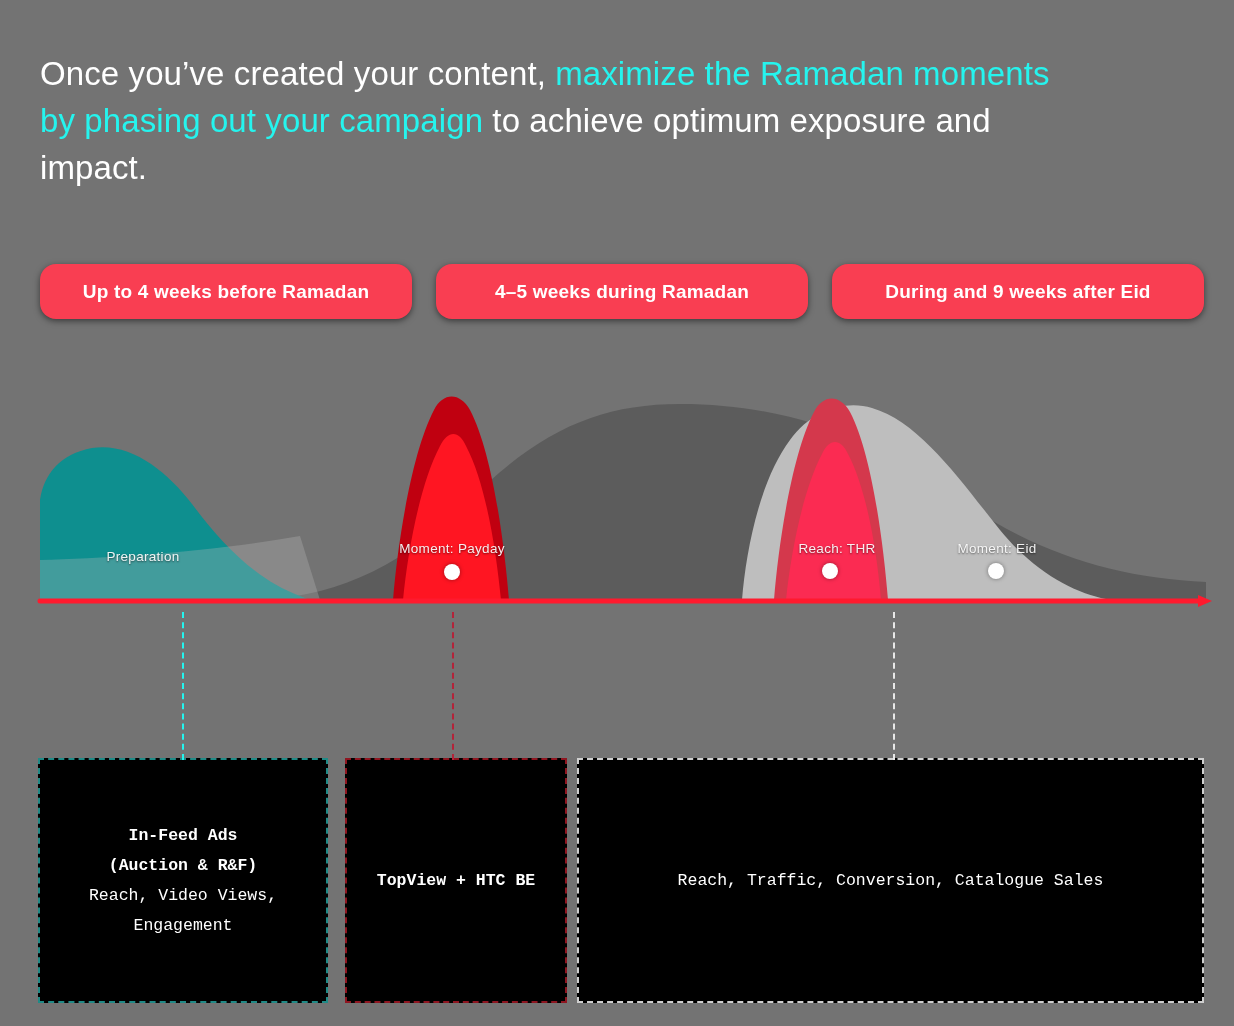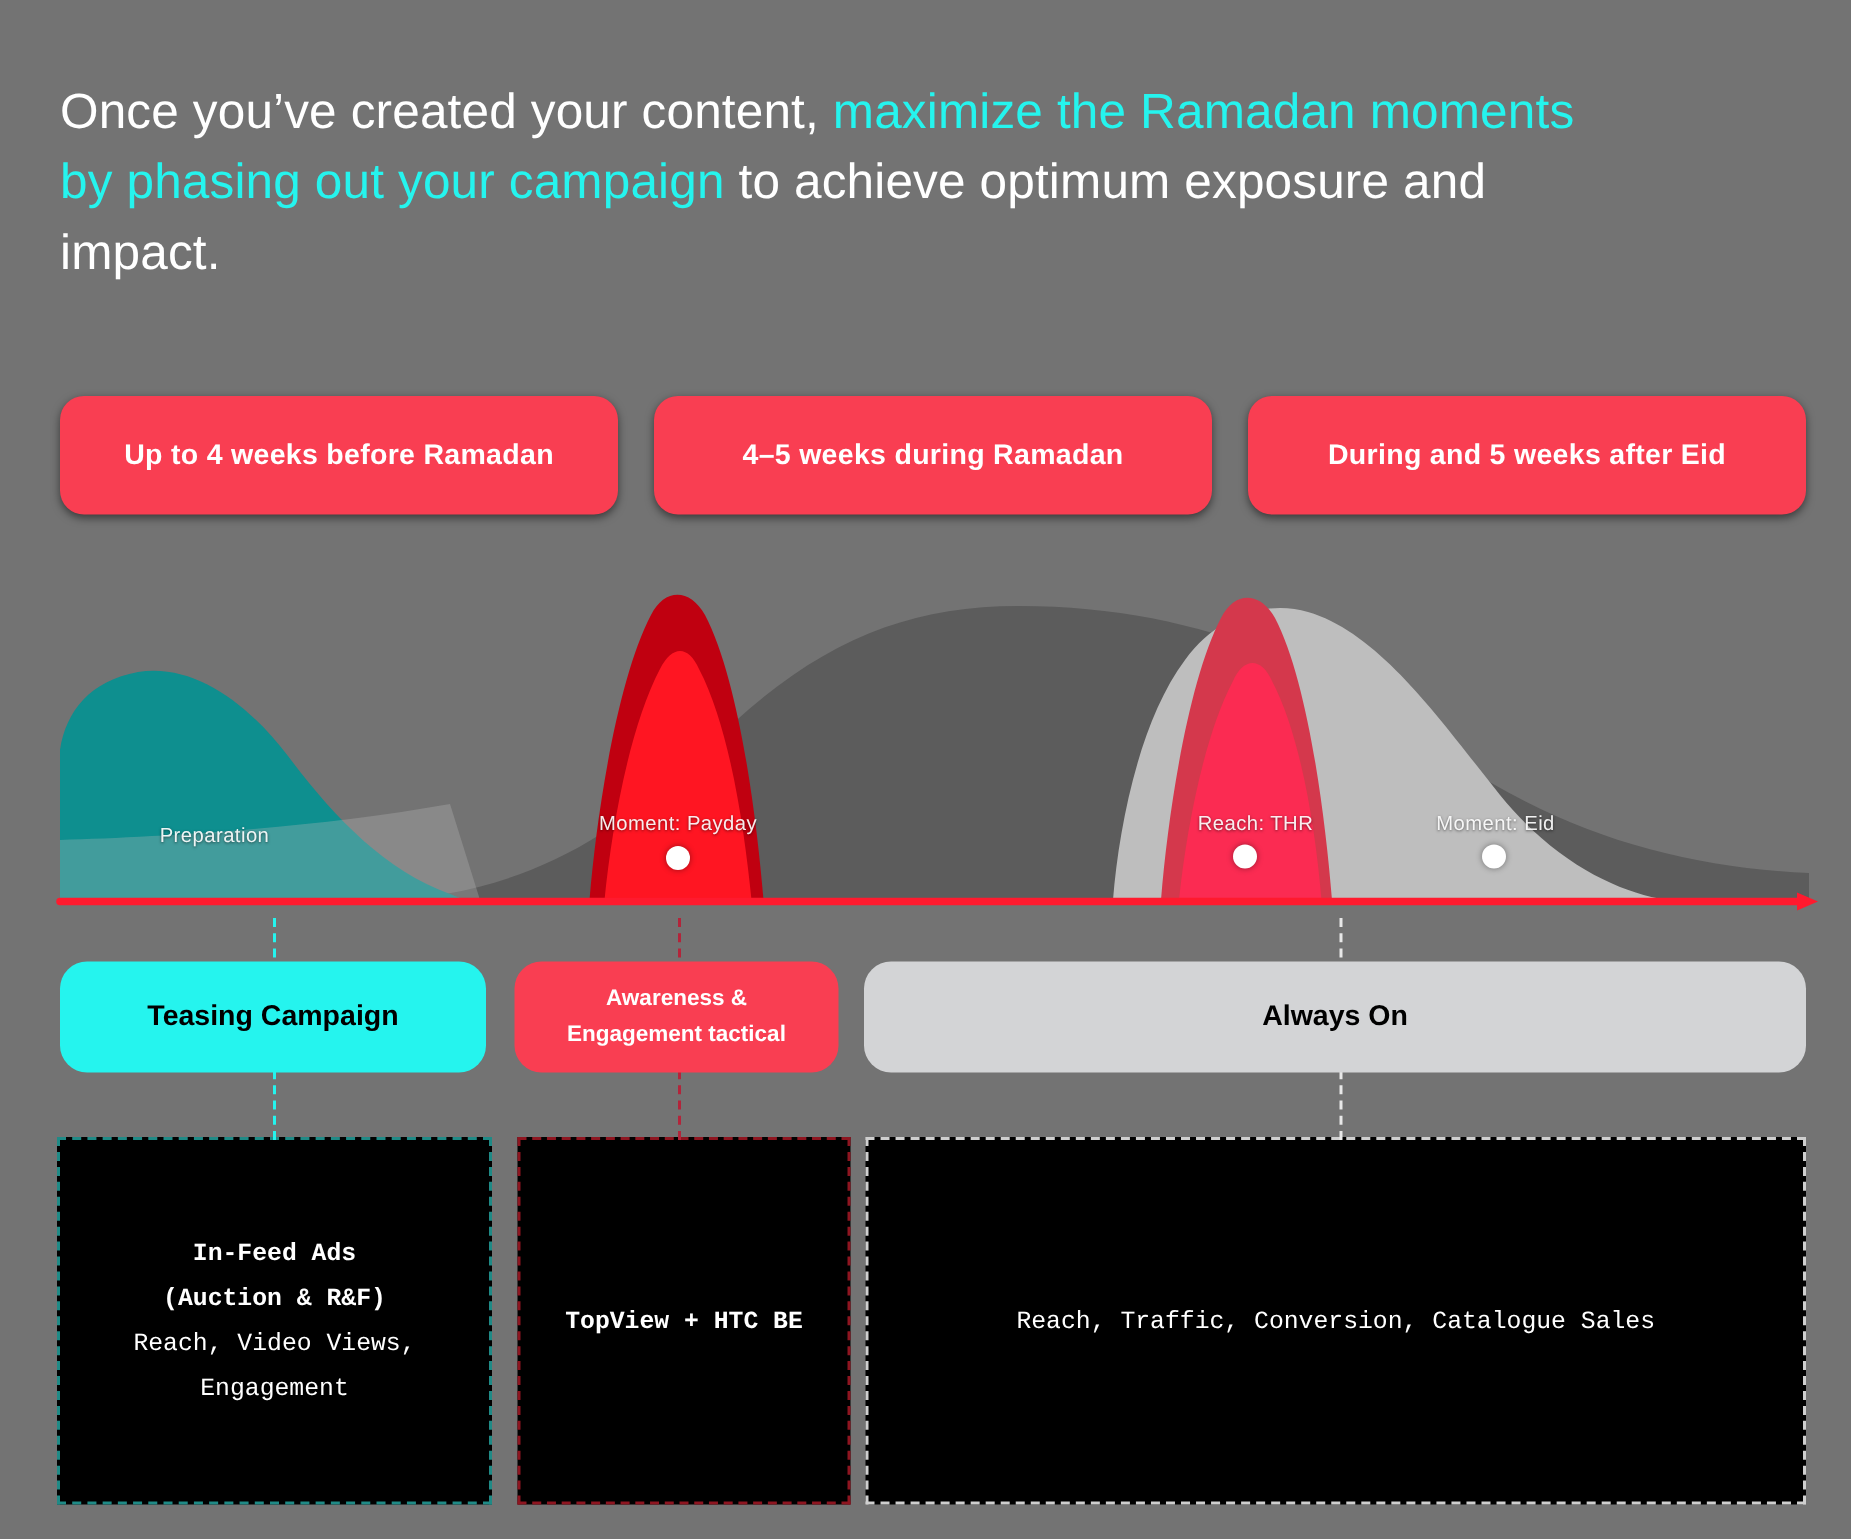--- a/index.html
+++ b/index.html
@@ -20,21 +20,21 @@
     font-weight: 400;
     color: #ffffff;
     letter-spacing: 0.1px;
   }
   .headline .hl-accent { color: #25F4EE; }
 
   
   .pill-row { position: absolute; left: 0; top: 264px; width: 1234px; height: 72px; }
   .pill {
     position: absolute;
-    height: 79px;
+    height: 55px;
     background: #F93E52;
     border-radius: 16px;
     display: flex; align-items: center; justify-content: center;
     color: #ffffff;
     font-size: 19px;
     font-weight: bold;
     letter-spacing: 0.2px;
     box-shadow: 0 2px 6px rgba(0,0,0,0.5);
   }
   .pill-0 { left: 40px;  width: 372px; }
@@ -125,21 +125,21 @@
   </div>
 
   <div class="pill-row">
     <div class="pill pill-0">
       <span>Up to 4 weeks before Ramadan</span>
     </div>
     <div class="pill pill-1">
       <span>4–5 weeks during Ramadan</span>
     </div>
     <div class="pill pill-2">
-      <span>During and 5 weeks after Eid</span>
+      <span>During and 9 weeks after Eid</span>
     </div>
   </div>
 
   <div class="chart">
     <svg viewBox="0 0 1234 230" preserveAspectRatio="none">
       <defs>
         <clipPath id="clipBase">
           <rect x="0" y="0" width="1234" height="220"></rect>
         </clipPath>
       </defs>
@@ -176,34 +176,20 @@
     <div class="curve-dot" style="left:830px; top:183px;"></div>
 
     <div class="curve-label" style="left:997px; top:161px;">Moment: Eid</div>
     <div class="curve-dot" style="left:996px; top:183px;"></div>
   </div>
 
   <div class="connector" style="left:182px; top:612px; height:148px; border-left-color:#25F4EE;"></div>
   <div class="connector" style="left:452px; top:612px; height:148px; border-left-color:#B3243A;"></div>
   <div class="connector" style="left:893px; top:612px; height:148px; border-left-color:#E8E8E8;"></div>
 
-  <div class="phase-row">
-    <div class="phase phase-0">
-      <span>Teasing Campaign</span>
-    </div>
-    <div class="phase phase-1">
-      <span>
-        <span>Awareness &amp;</span><br>
-        <span>Engagement tactical</span>
-      </span>
-    </div>
-    <div class="phase phase-2">
-      <span>Always On</span>
-    </div>
-  </div>
 
   <div class="detail-row">
 
     <div class="detail-box box-0">
       <div class="line bold">In-Feed Ads</div>
       <div class="line bold">(Auction &amp; R&amp;F)</div>
       <div class="line">Reach, Video Views,</div>
       <div class="line">Engagement</div>
     </div>
 

